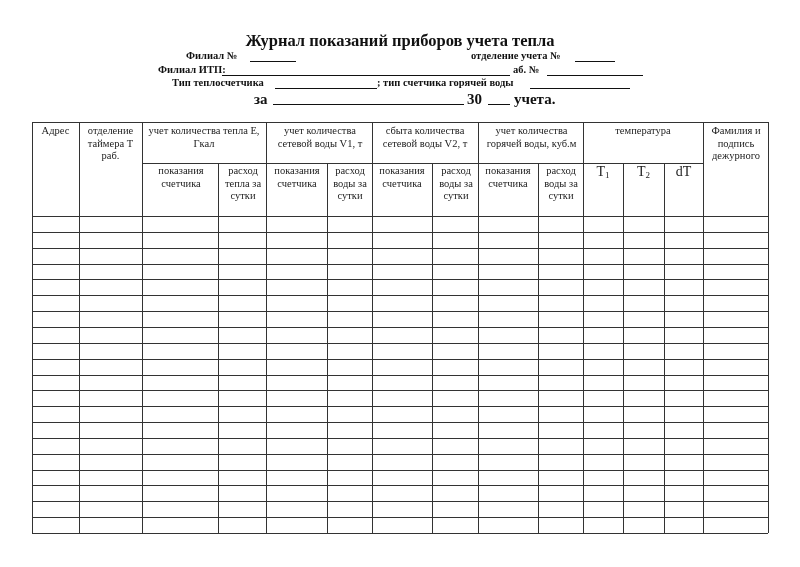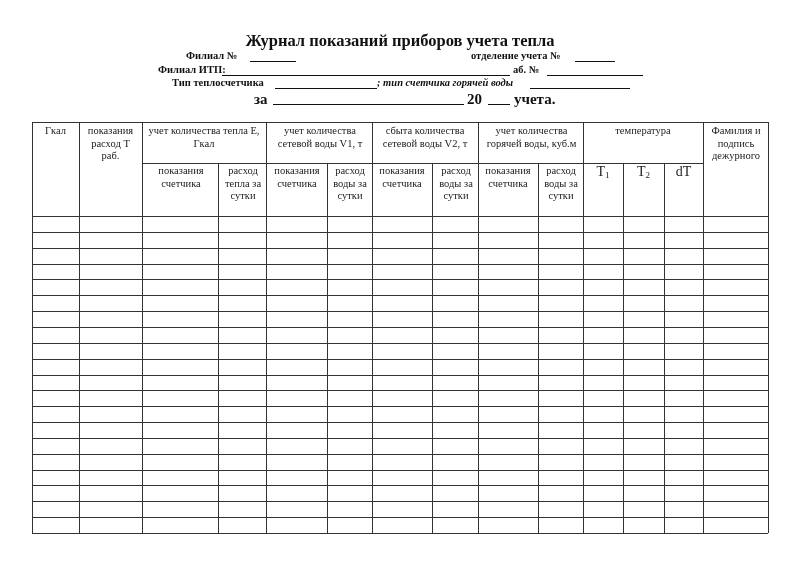--- a/index.html
+++ b/index.html
@@ -27,26 +27,26 @@
 <div class="abs lbl" style="left:471px; top:50px;">отделение учета №</div>
 <div class="uline" style="left:575px; top:61px; width:40px;"><span></span></div>
 
 <div class="abs lbl" style="left:158px; top:64px;">Филиал ИТП:</div>
 <div class="uline" style="left:222px; top:75px; width:288px;"><span></span></div>
 <div class="abs lbl" style="left:513px; top:64px;">аб. №</div>
 <div class="uline" style="left:547px; top:75px; width:96px;"><span></span></div>
 
 <div class="abs lbl" style="left:172px; top:77px;">Тип теплосчетчика</div>
 <div class="uline" style="left:275px; top:88px; width:102px;"><span></span></div>
-<div class="abs lbl" style="left:377px; top:77px;font-style:italic;">; тип счетчика горячей воды</div>
+<div class="abs lbl" style="left:377px; top:77px;">; тип счетчика горячей воды</div>
 <div class="uline" style="left:530px; top:88px; width:100px;"><span></span></div>
 
 <div class="abs big" style="left:254px; top:91px;">за</div>
 <div class="uline thick" style="left:273px; top:104px; width:191px;"><span></span></div>
-<div class="abs big" style="left:467px; top:91px;">20</div>
+<div class="abs big" style="left:467px; top:91px;">30</div>
 <div class="uline thick" style="left:488px; top:104px; width:22px;"><span></span></div>
 <div class="abs big" style="left:514px; top:91px;">учета.</div>
 
 <div id="log-table">
 
   <div class="v" style="left:32px; top:122px; height:411px;"></div>
   <div class="v" style="left:79px; top:122px; height:411px;"></div>
   <div class="v" style="left:142px; top:122px; height:411px;"></div>
   <div class="v" style="left:266px; top:122px; height:411px;"></div>
   <div class="v" style="left:372px; top:122px; height:411px;"></div>
@@ -59,22 +59,22 @@
   <div class="v" style="left:327px; top:163px; height:370px;"></div>
   <div class="v" style="left:432px; top:163px; height:370px;"></div>
   <div class="v" style="left:538px; top:163px; height:370px;"></div>
   <div class="v" style="left:623px; top:163px; height:370px;"></div>
   <div class="v" style="left:664px; top:163px; height:370px;"></div>
 
   <div class="h" style="left:32px; top:122px; width:736px;"></div>
   <div class="h" style="left:142px; top:163px; width:561px;"></div>
   <div class="h" style="left:32px; top:216px; width:736px;"></div>
 
-  <div class="cell" style="left:32px; top:125px; width:47px;">Гкал</div>
-  <div class="cell" style="left:82px; top:125px; width:57px; white-space:normal;">показания расход Т раб.</div>
+  <div class="cell" style="left:32px; top:125px; width:47px;">Адрес</div>
+  <div class="cell" style="left:82px; top:125px; width:57px; white-space:normal;">отделение таймера Т раб.</div>
   <div class="cell" style="left:145px; top:125px; width:118px; white-space:normal;">учет количества тепла Е, Гкал</div>
   <div class="cell" style="left:270px; top:125px; width:100px; white-space:normal;">учет количества сетевой воды V1, т</div>
   <div class="cell" style="left:376px; top:125px; width:98px; white-space:normal;">сбыта количества сетевой воды V2, т</div>
   <div class="cell" style="left:484px; top:125px; width:95px; white-space:normal;">учет количества горячей воды, куб.м</div>
   <div class="cell" style="left:583px; top:125px; width:120px;">температура</div>
   <div class="cell" style="left:706px; top:125px; width:60px; white-space:normal;">Фамилия и подпись дежурного</div>
 
   <div class="cell" style="left:146px; top:165px; width:70px; white-space:normal;">показания счетчика</div>
   <div class="cell" style="left:222px; top:165px; width:42px; white-space:normal;">расход тепла за сутки</div>
   <div class="cell" style="left:268px; top:165px; width:58px; white-space:normal;">показания счетчика</div>

